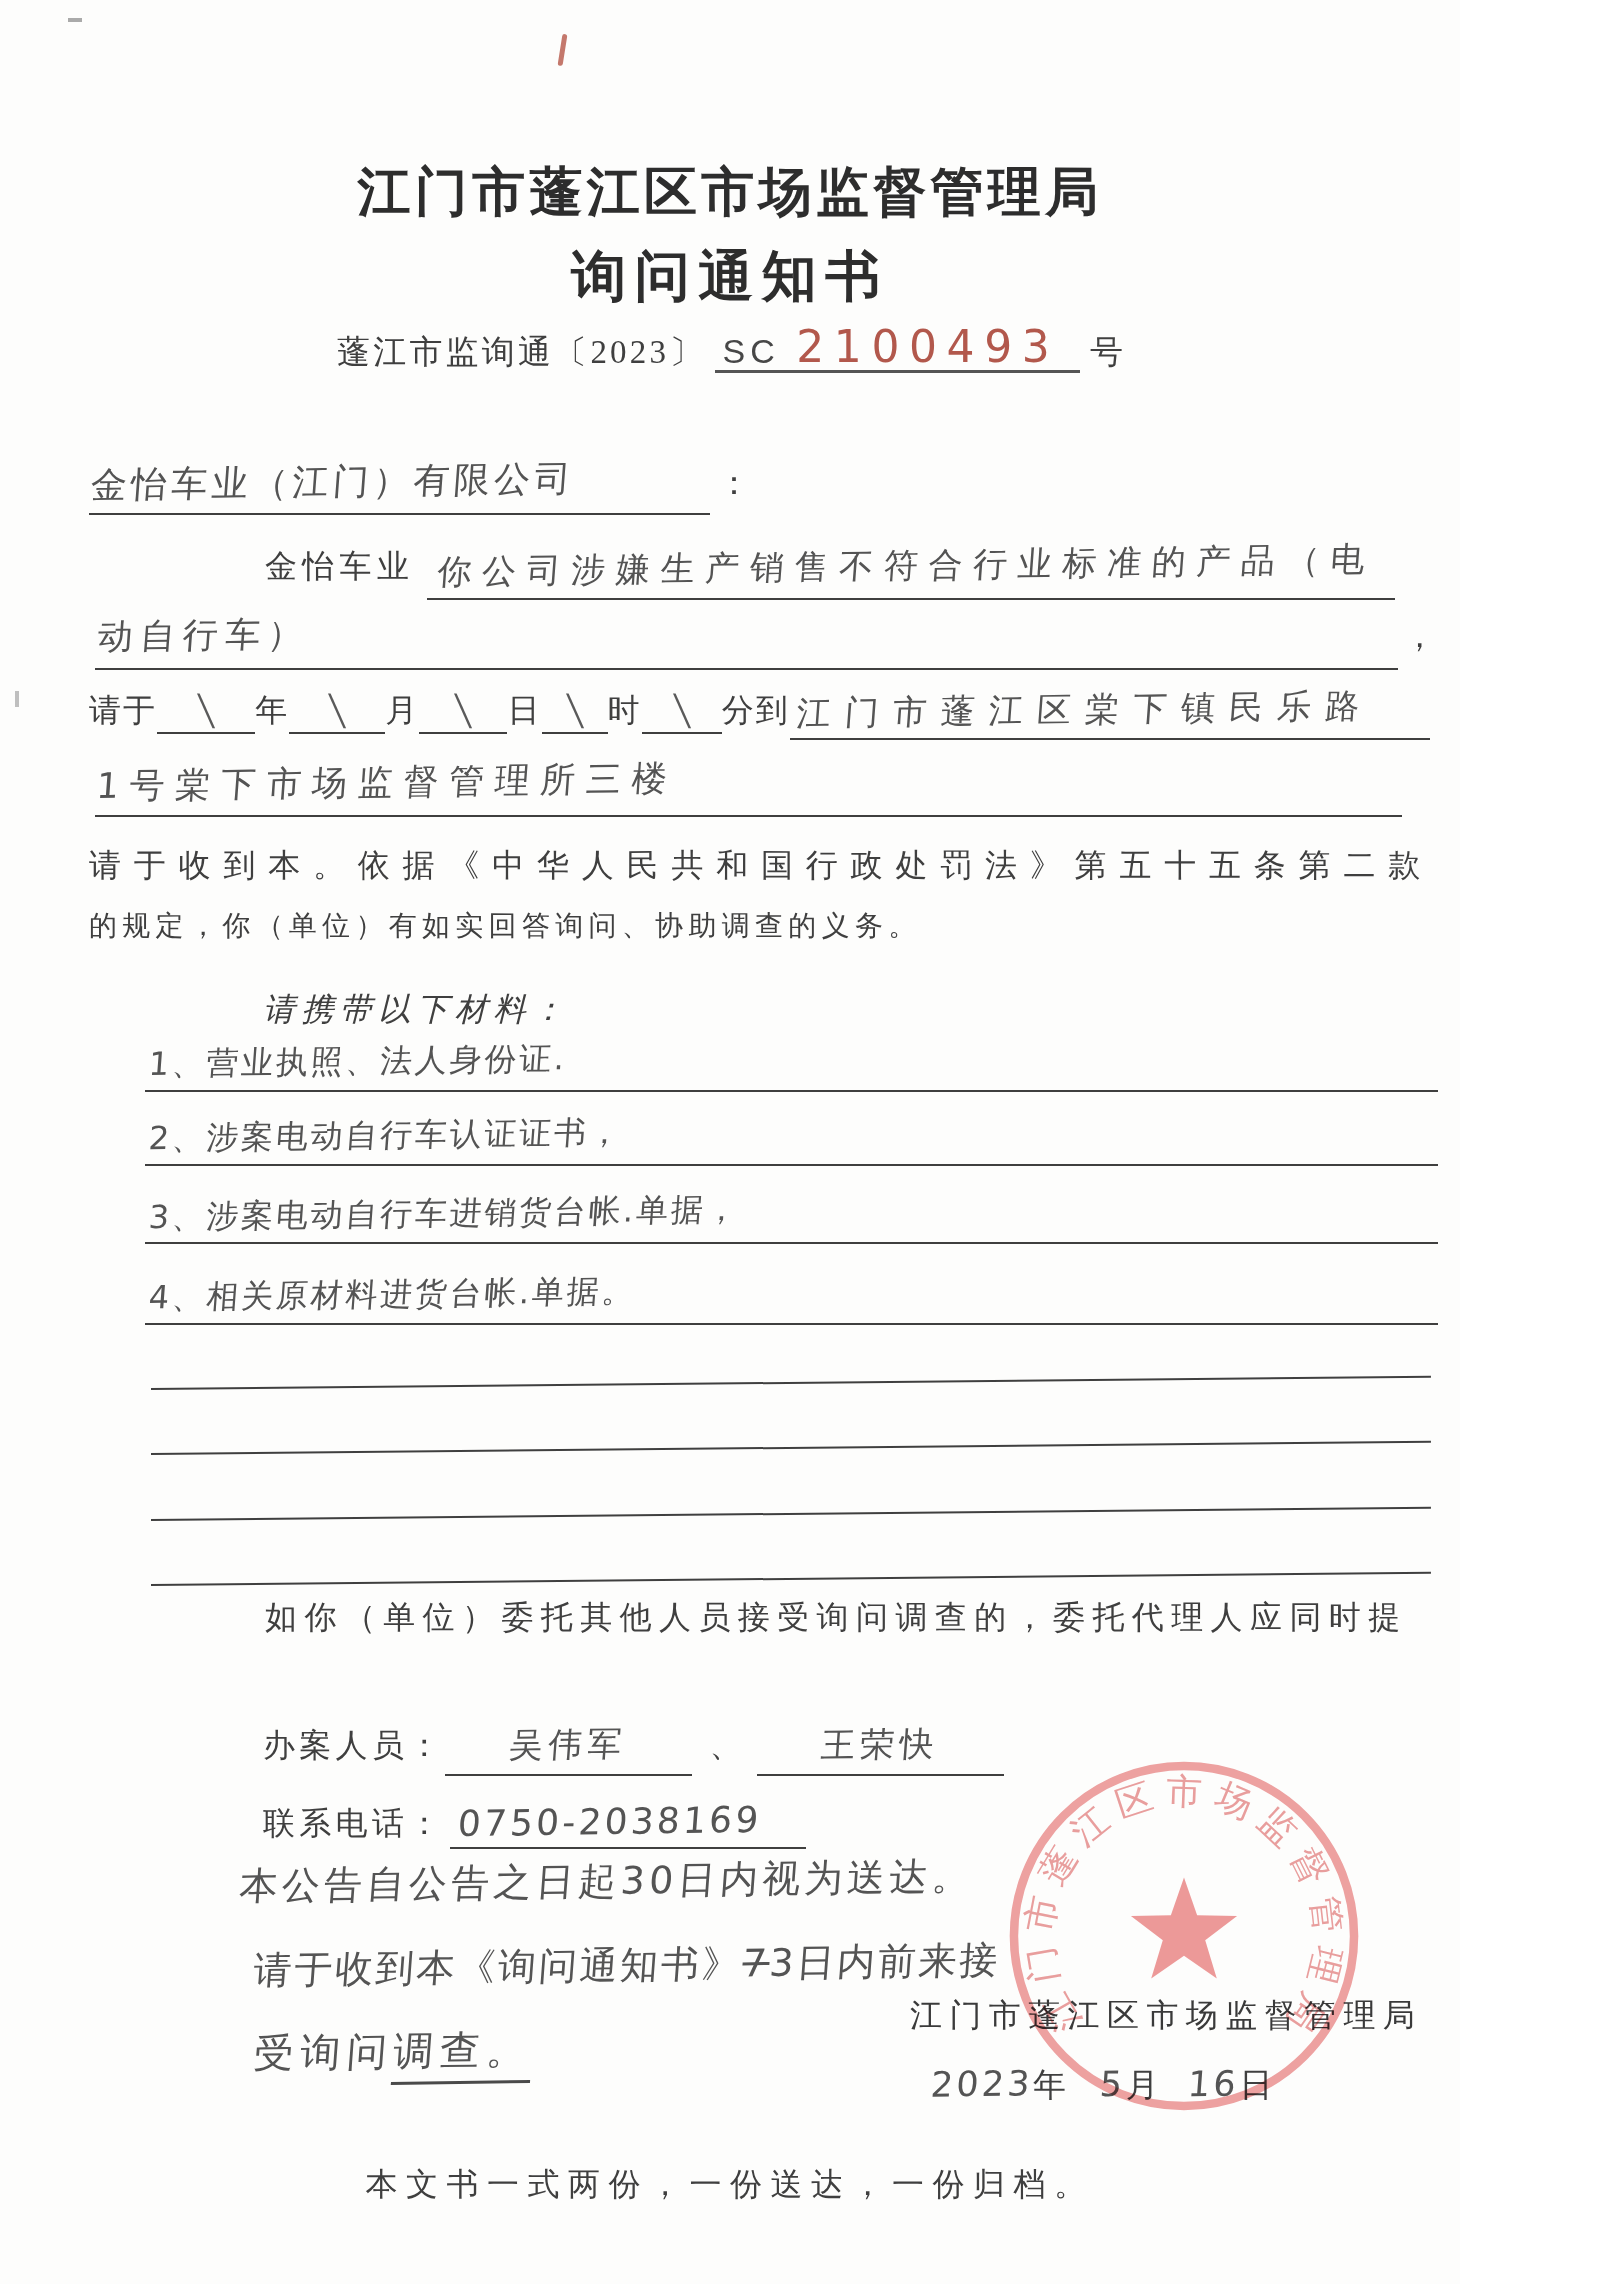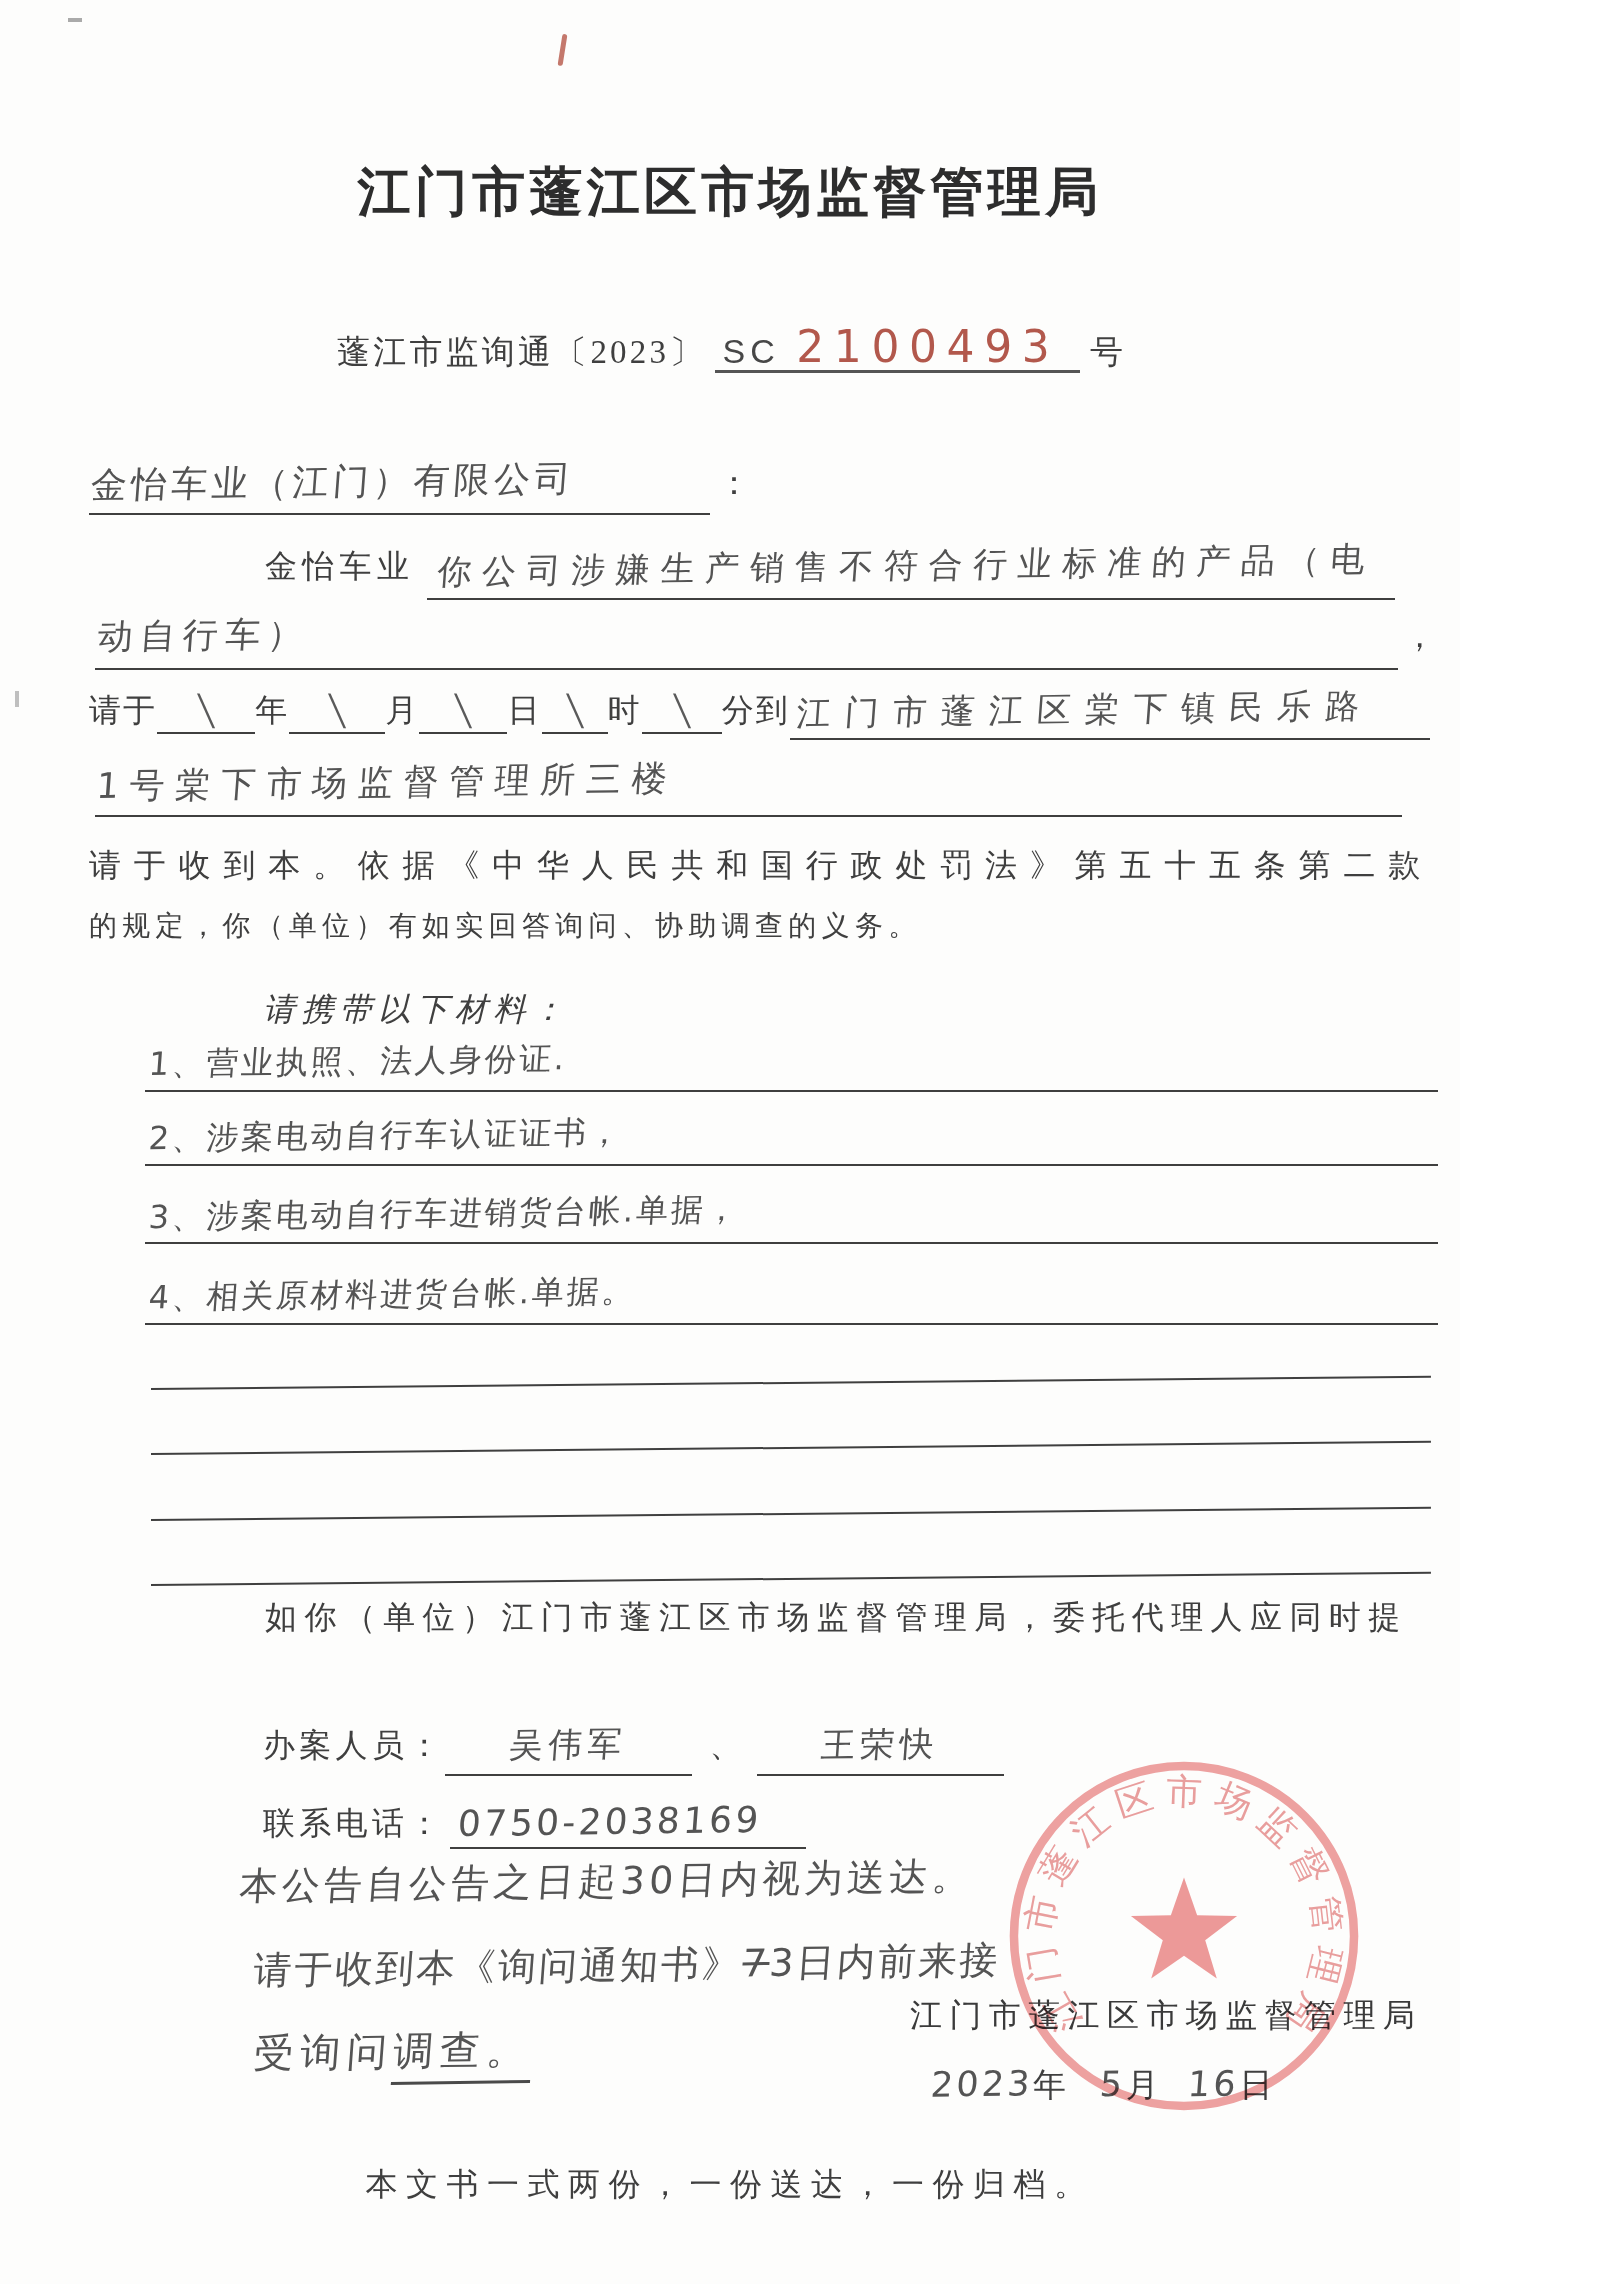--- a/index.html
+++ b/index.html
@@ -112,20 +112,21 @@
 <body>
 
 <div class="page">
 
   <div class="speck" id="speckred"></div>
   <div class="speck" id="speck1"></div>
   <div class="speck" id="speck2"></div>
   <div class="speck" id="speck3"></div>
 
   <div class="row print" id="title1">江门市蓬江区市场监督管理局</div>
+  <div class="row print" id="title2">询问通知书</div>
 
   <div class="row" id="docline">
     <span class="print doc-prefix">蓬江市监询通〔2023〕</span><span class="doc-ul"><span class="doc-code">SC</span><span class="doc-number">2100493</span></span><span class="print doc-suffix">号</span>
   </div>
 
   <div class="row" id="addr">
     <span class="ul name"><span class="hw hws">金怡车业（江门）有限公司</span></span><span class="print colon">：</span>
   </div>
 
   <div class="row" id="reasonA">
@@ -159,21 +160,21 @@
   </div>
   <div class="item" id="item4">
     <span class="ul"><span class="hw hws">4、相关原材料进货台帐.单据。</span></span>
   </div>
 
   <div class="blankline" id="bl1"></div>
   <div class="blankline" id="bl2"></div>
   <div class="blankline" id="bl3"></div>
   <div class="blankline" id="bl4"></div>
 
-  <div class="row print" id="dele1">如你（单位）江门市蓬江区市场监督管理局，委托代理人应同时提</div>
+  <div class="row print" id="dele1">如你（单位）委托其他人员接受询问调查的，委托代理人应同时提</div>
 
   <div class="row" id="officers">
     <span class="print lbl">办案人员：</span><span class="ul nm"><span class="hw hws">吴伟军</span></span><span class="print sep">、</span><span class="ul nm"><span class="hw hws">王荣快</span></span>
   </div>
 
   <div class="row" id="phone">
     <span class="print lbl">联系电话：</span><span class="ul"><span class="hw hws">0750-2038169</span></span>
   </div>
 
   <div class="note" id="note1">

